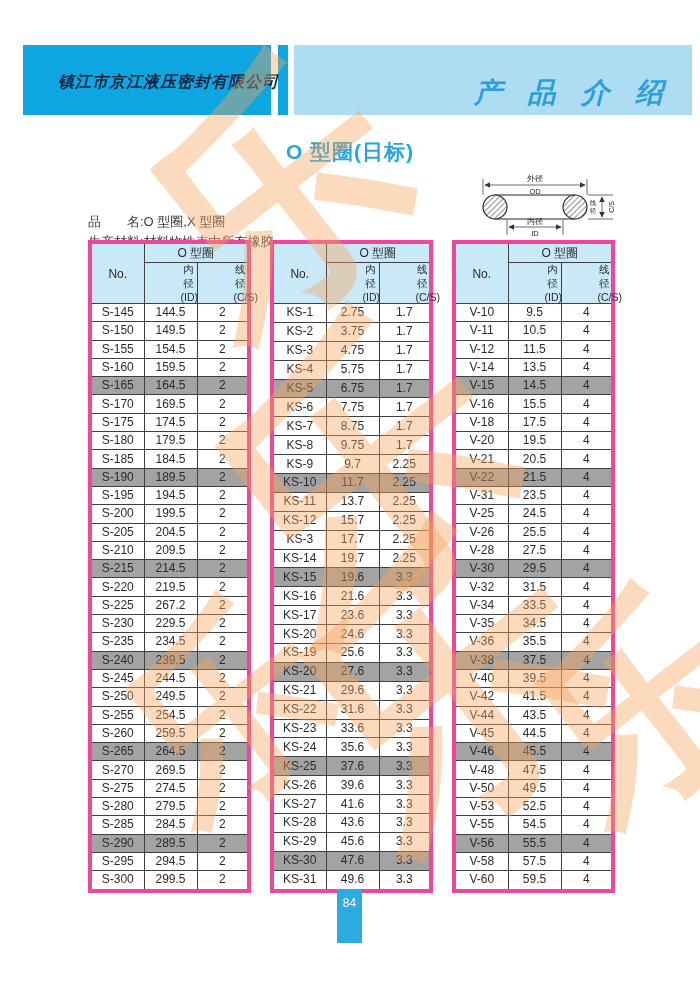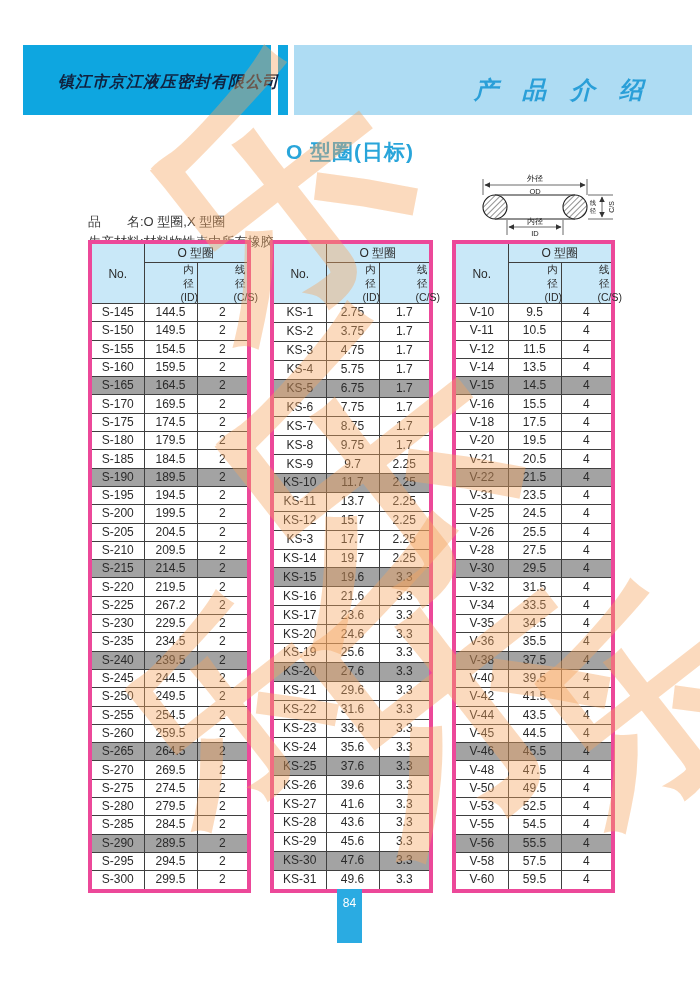--- a/index.html
+++ b/index.html
@@ -12,21 +12,21 @@
   .hdr-stripe{position:absolute;left:278px;top:45px;width:10px;height:70px;background:#0ea6e0;}
   .hdr-light{position:absolute;left:294px;top:45px;width:398px;height:70px;background:#aedcf3;}
   .company{
     position:absolute;left:58px;top:72px;width:300px;z-index:3;
     font-family:"DejaVu Serif",serif;font-style:italic;font-weight:bold;
     font-size:16px;letter-spacing:1px;color:#10223f;white-space:nowrap;
   }
   .section{
     position:absolute;left:474px;top:74px;z-index:3;
     font-family:"DejaVu Serif",serif;font-style:italic;font-weight:bold;
-    font-size:24px;letter-spacing:8px;color:#2a9fd8;white-space:nowrap;
+    font-size:28px;letter-spacing:8px;color:#2a9fd8;white-space:nowrap;
   }
   
   .title{
     position:absolute;left:0;top:130px;width:700px;text-align:center;
     font-size:21px;font-weight:bold;color:#29a5da;letter-spacing:1px;margin-top:8px;
   }
   .info{position:absolute;left:88px;top:176px;font-size:13px;line-height:19.5px;color:#3a3a3a;margin-top:36px;}
   
   .diagram{position:absolute;left:445px;top:160px;}
   

